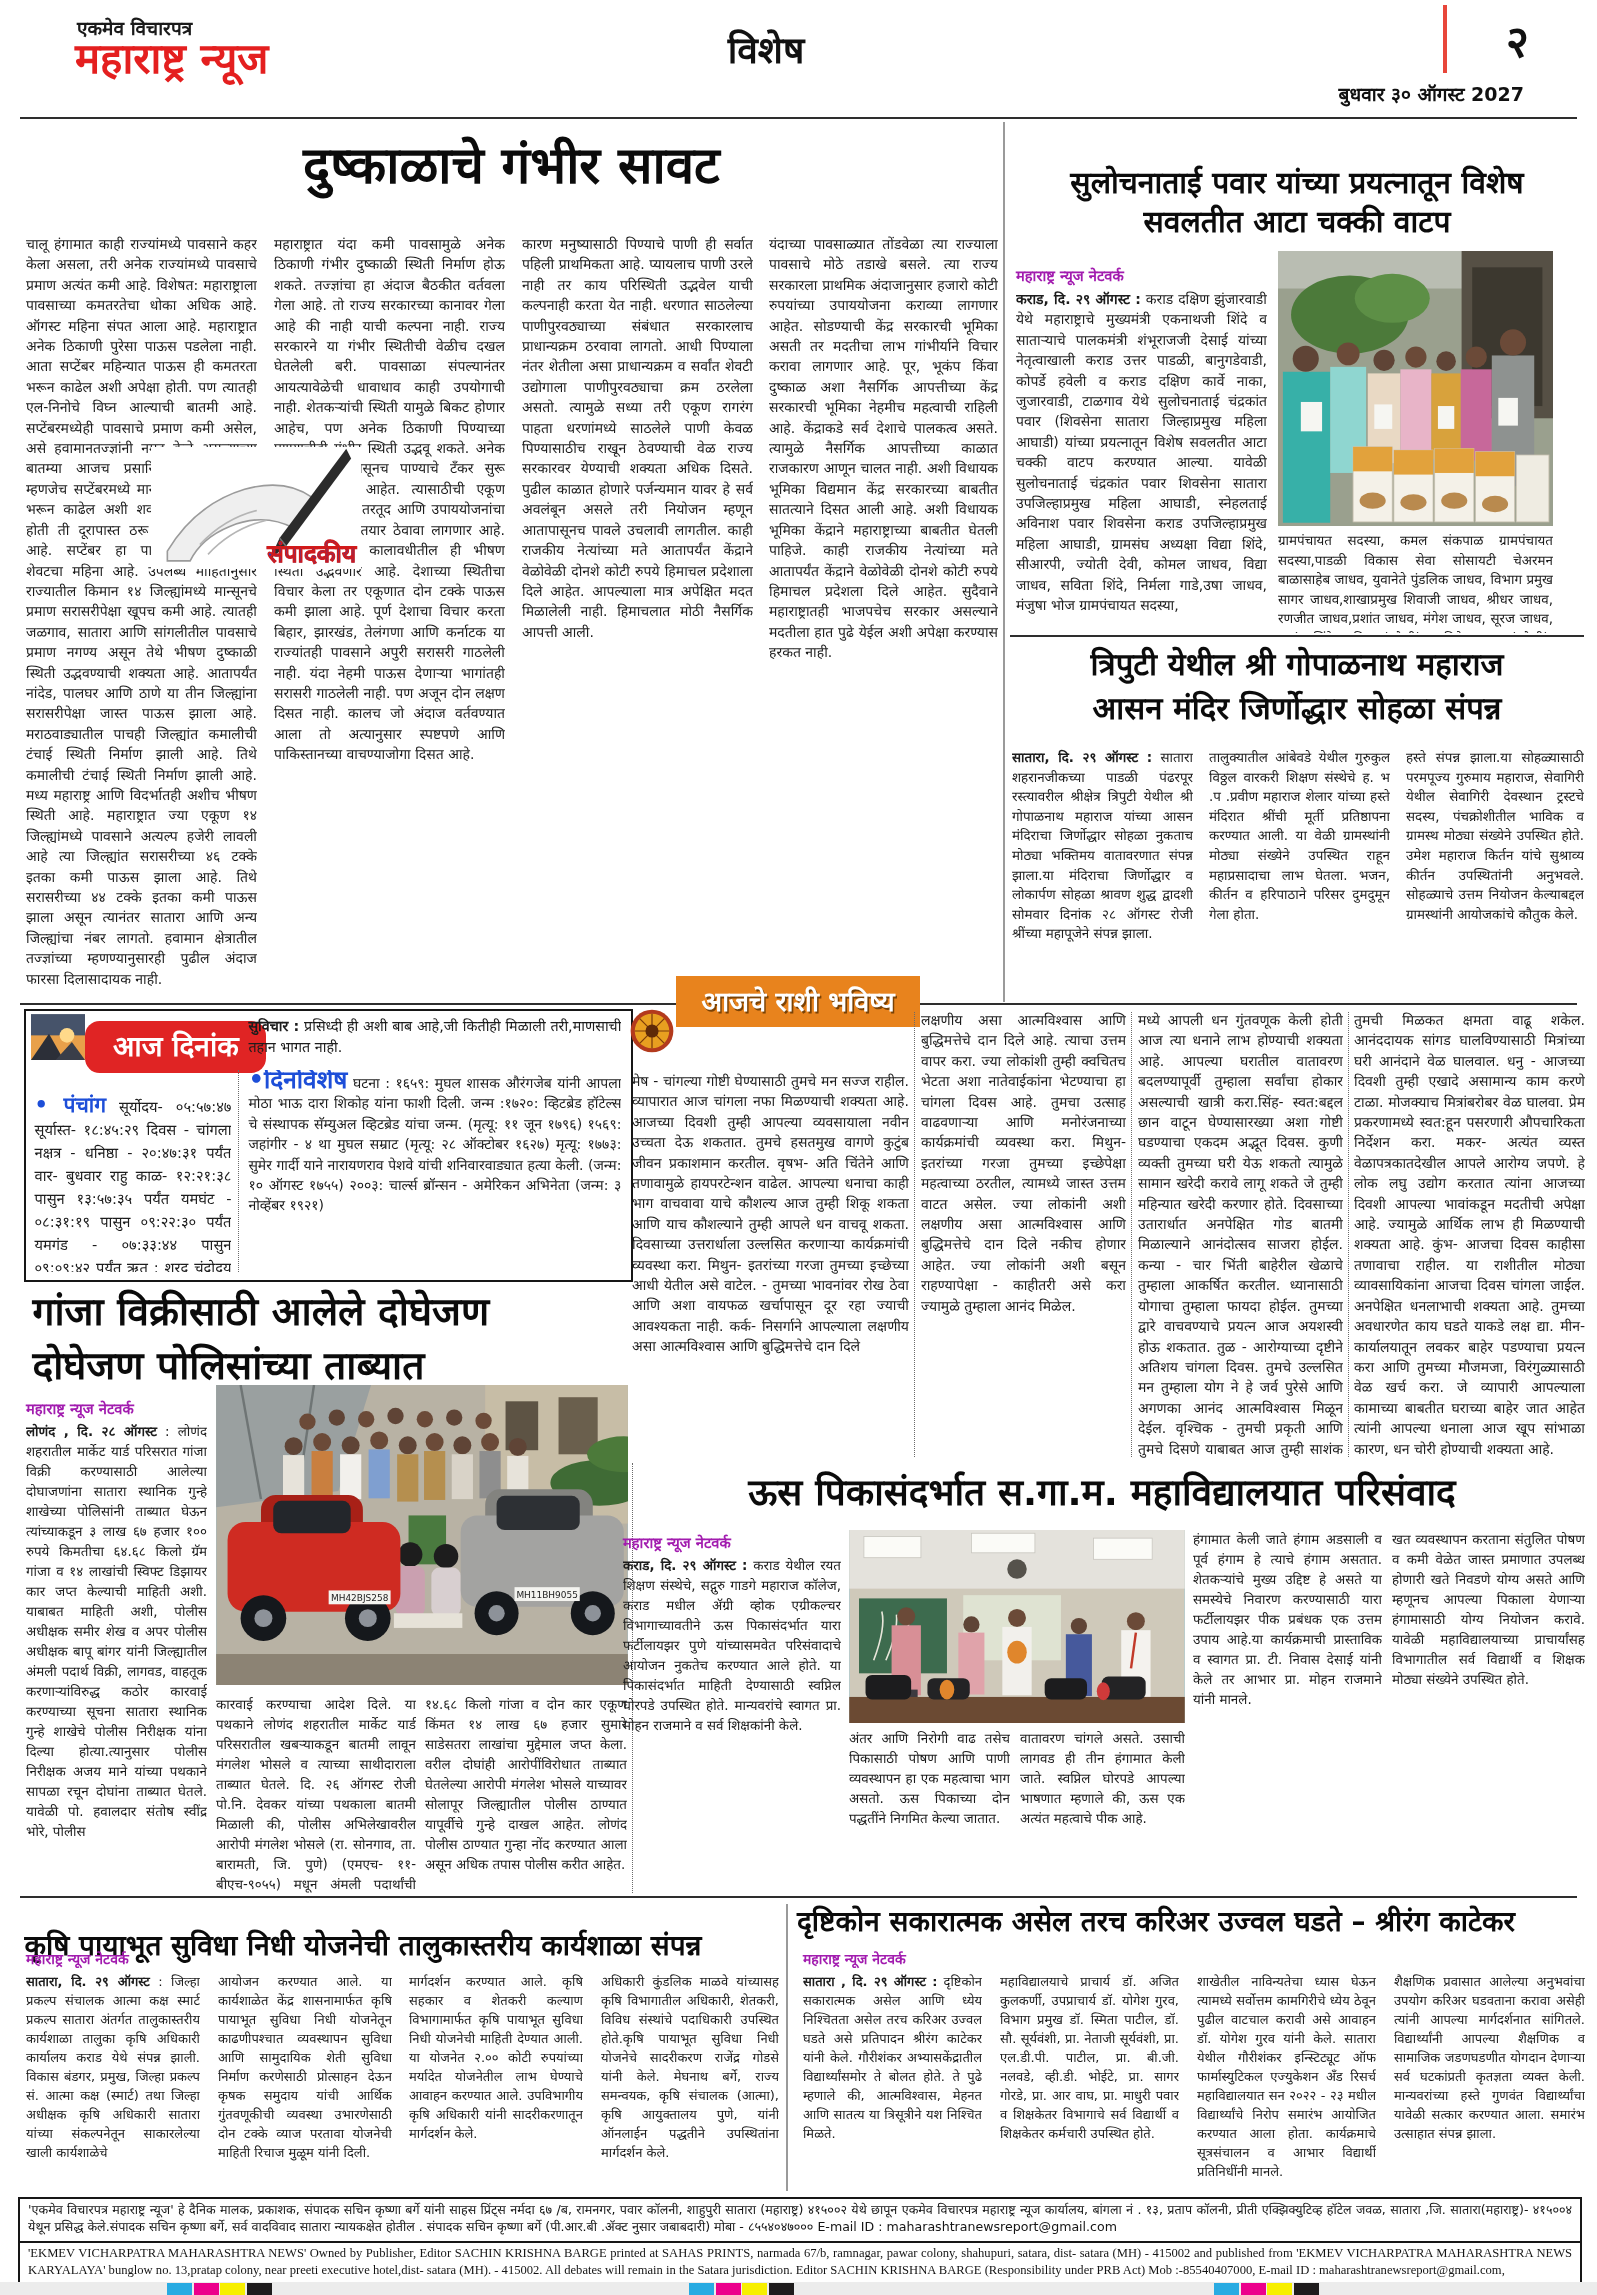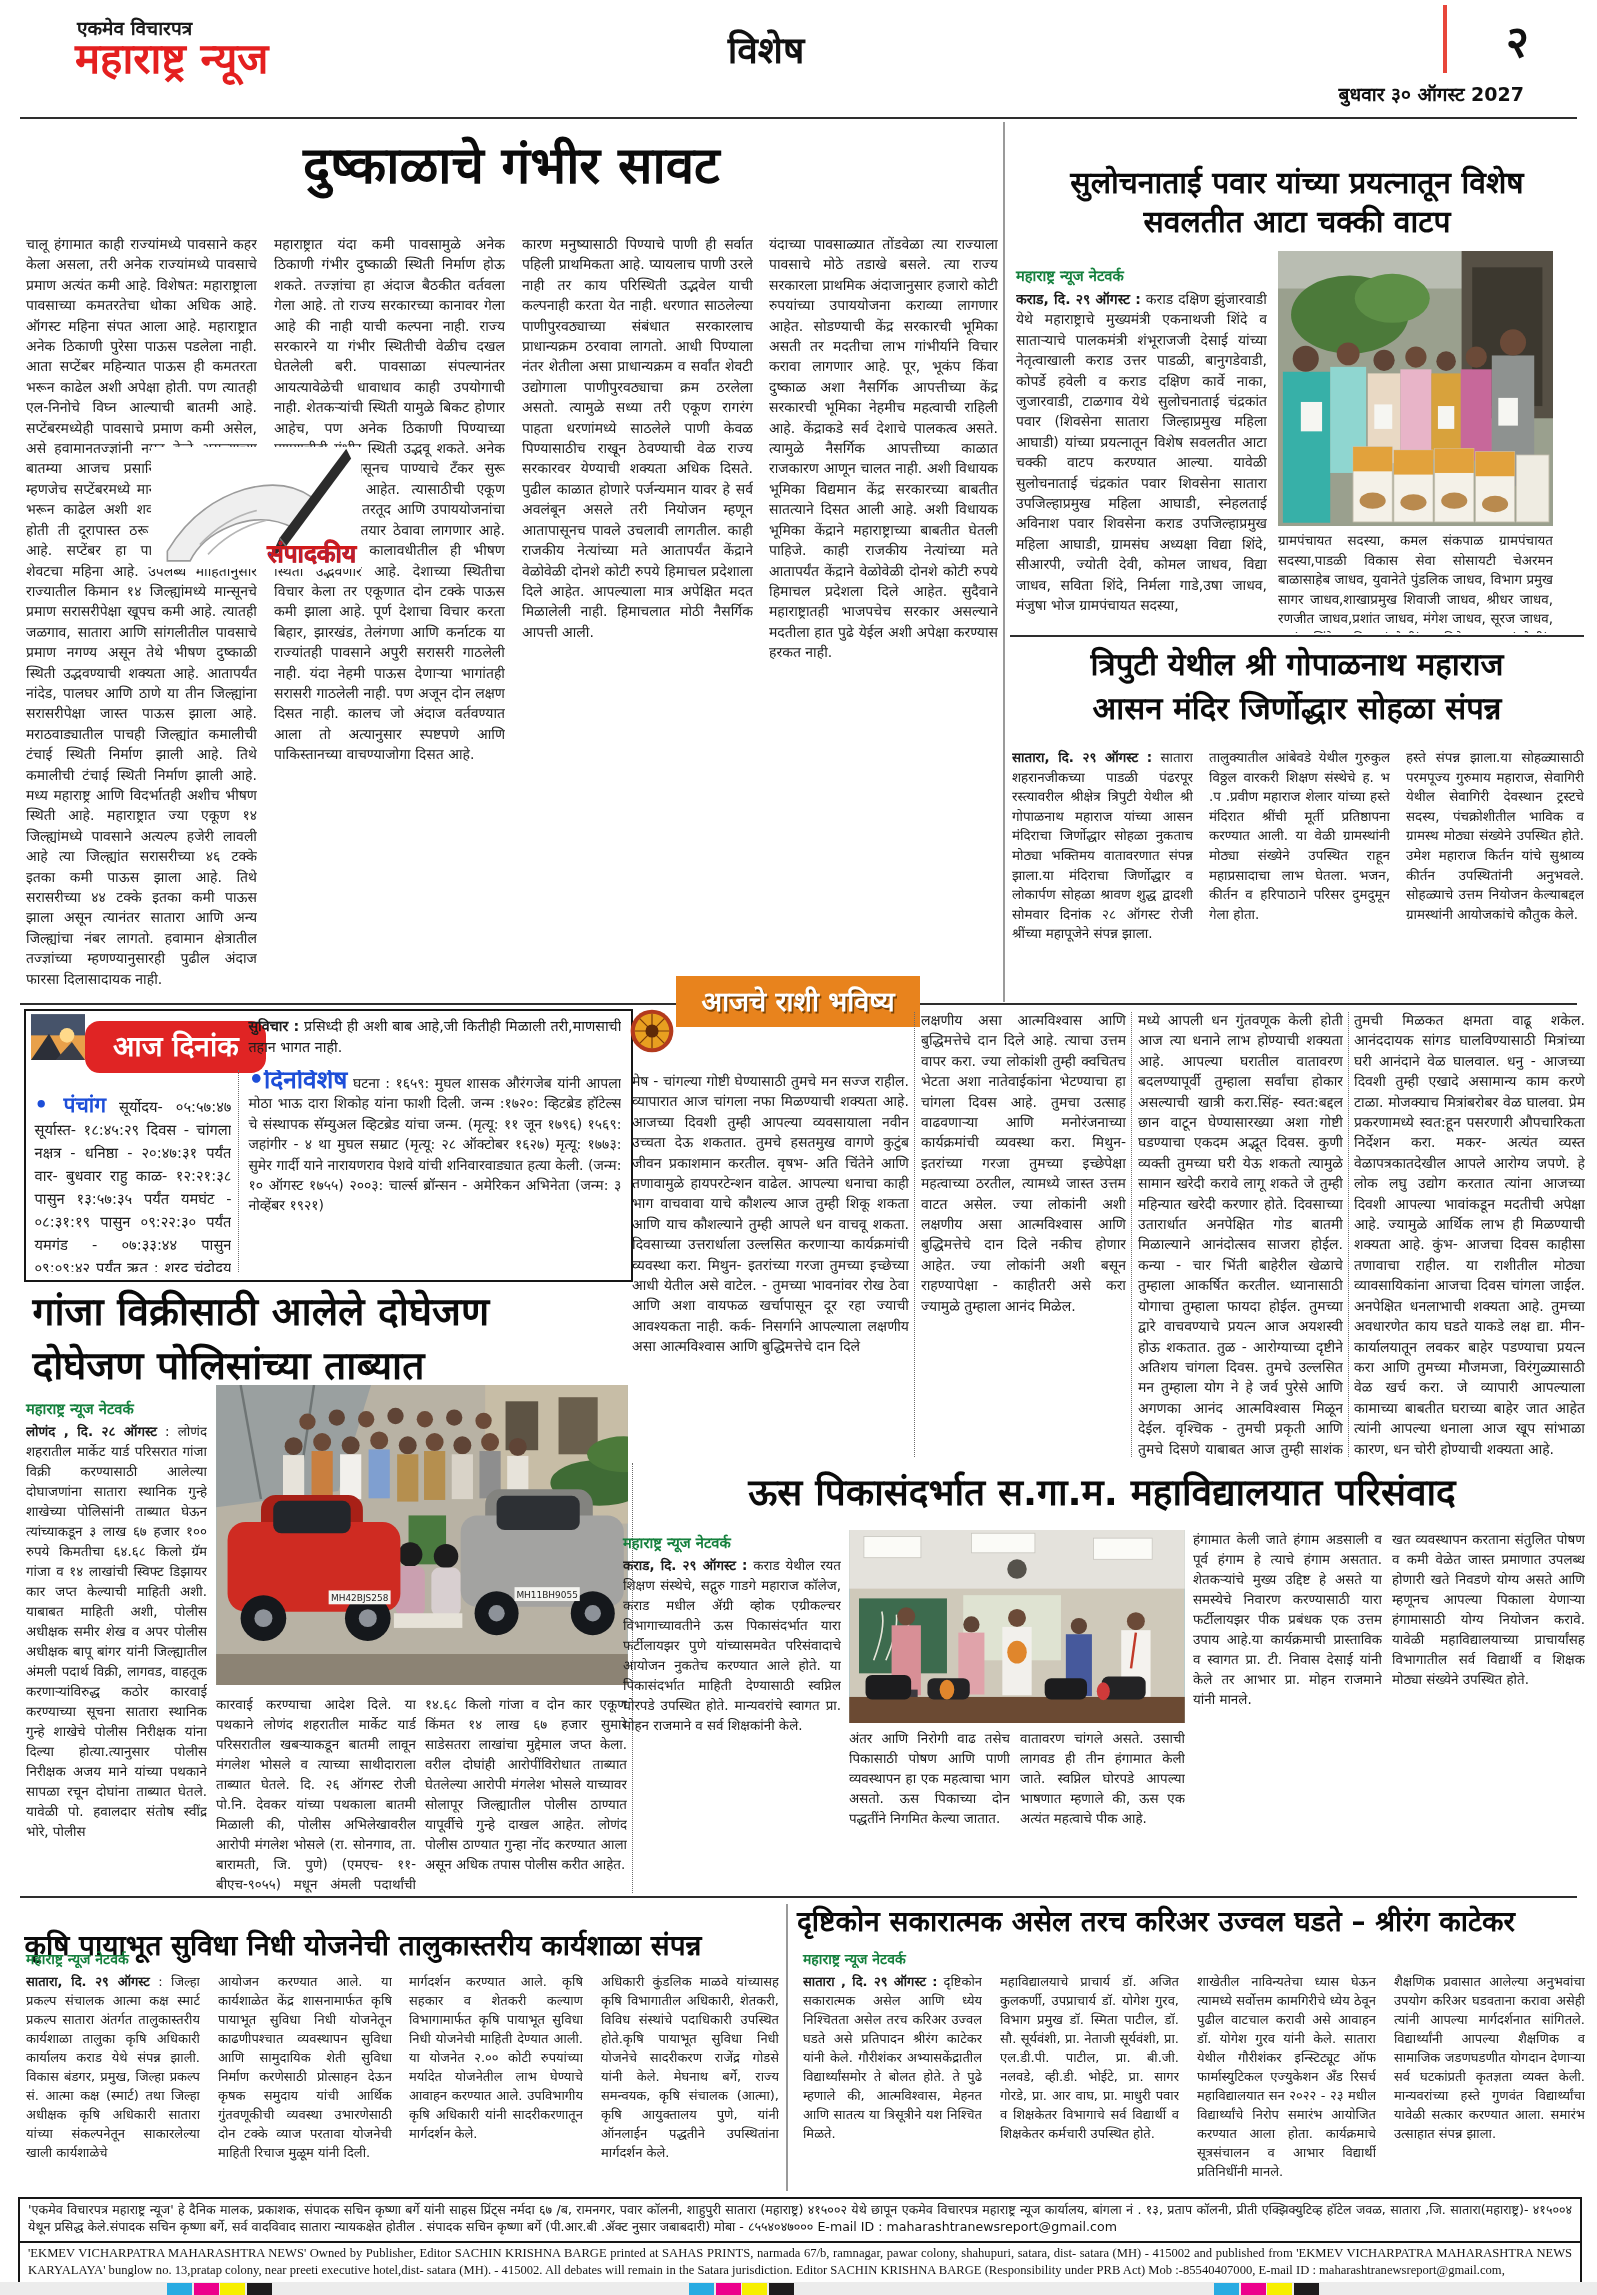--- a/index.html
+++ b/index.html
@@ -7,21 +7,21 @@
     width:1598px;height:2295px;position:relative;background:#ffffff;
     font-family:"DejaVu Sans","Liberation Sans",sans-serif;color:#141414;
     overflow:hidden;
   }
   .abs{position:absolute;}
   .col{
     position:absolute;text-align:justify;font-size:14px;line-height:20.4px;
     color:#1c1c1c;overflow:hidden;word-break:break-word;
   }
   .headline{position:absolute;font-weight:700;text-align:center;color:#0b0b0b;letter-spacing:0;}
-  .byline{position:absolute;font-weight:700;font-size:14.7px;color:#15803d;}
+  .byline{position:absolute;font-weight:700;font-size:14.7px;color:#a21caf;}
   .dateline{font-weight:700;}
   .rule-h{position:absolute;height:1.6px;background:#2e2e2e;}
   .rule-v{position:absolute;width:1.6px;background:#8d8d8d;}
   .dotted-v{position:absolute;width:0;border-left:1.6px dotted #6a6a6a;}
   .red-label{color:#1d4ed8;font-weight:800;}
   .masthead-logo{color:#e41f1f;font-weight:900;}
   .photo-frame{position:absolute;overflow:hidden;background:#7dd3fc;}
   .badge{
     position:absolute;background:#e02424;color:#fff;font-weight:900;
     border-radius:14.7px;text-align:center;

